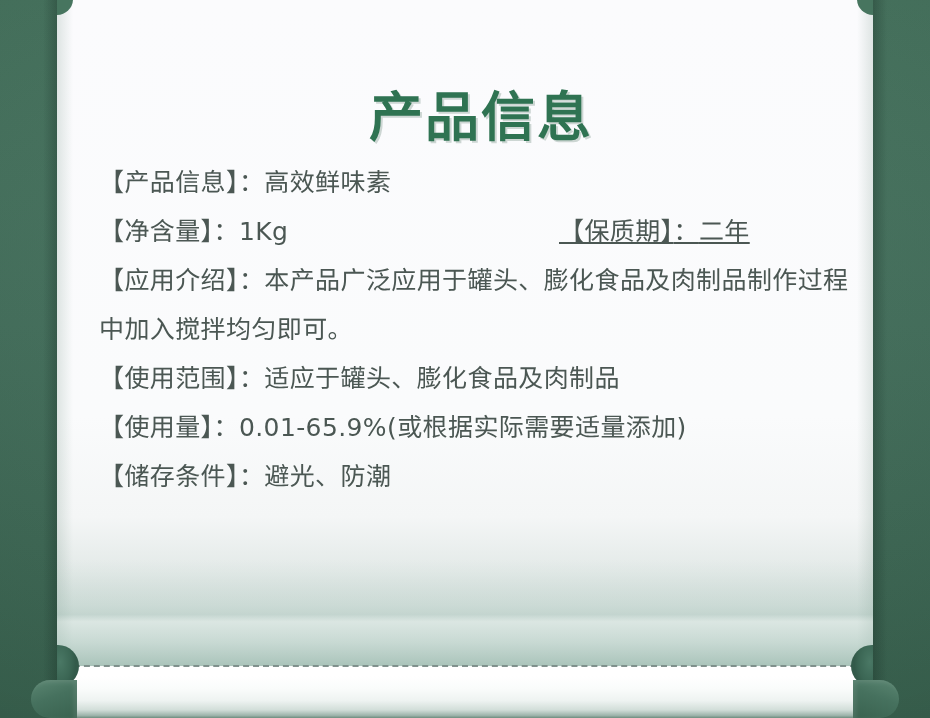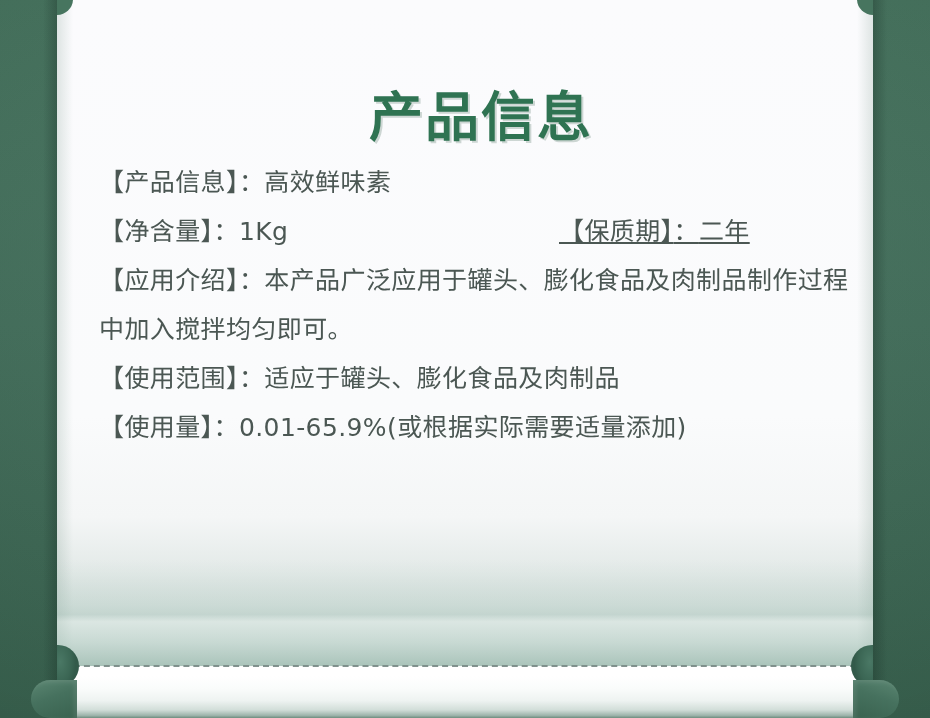--- a/index.html
+++ b/index.html
@@ -287,20 +287,23 @@
     </div>
 
     <div class="info-row">
       <span class="label">【使用范围】</span><span class="sep">：</span><span class="value">适应于罐头、膨化食品及肉制品</span>
     </div>
 
     <div class="info-row">
       <span class="label">【使用量】</span><span class="sep">：</span><span class="value">0.01-65.9%(或根据实际需要适量添加)</span>
     </div>
 
+    <div class="info-row">
+      <span class="label">【储存条件】</span><span class="sep">：</span><span class="value">避光、防潮</span>
+    </div>
 
   </div>
 
   <div class="curl-wrap">
     <div class="roll-shade"></div>
     <div class="roll-band"></div>
     <div class="perf-line"></div>
     <div class="notch left"></div>
     <div class="notch right"></div>
     <div class="roll-cap left"></div>

